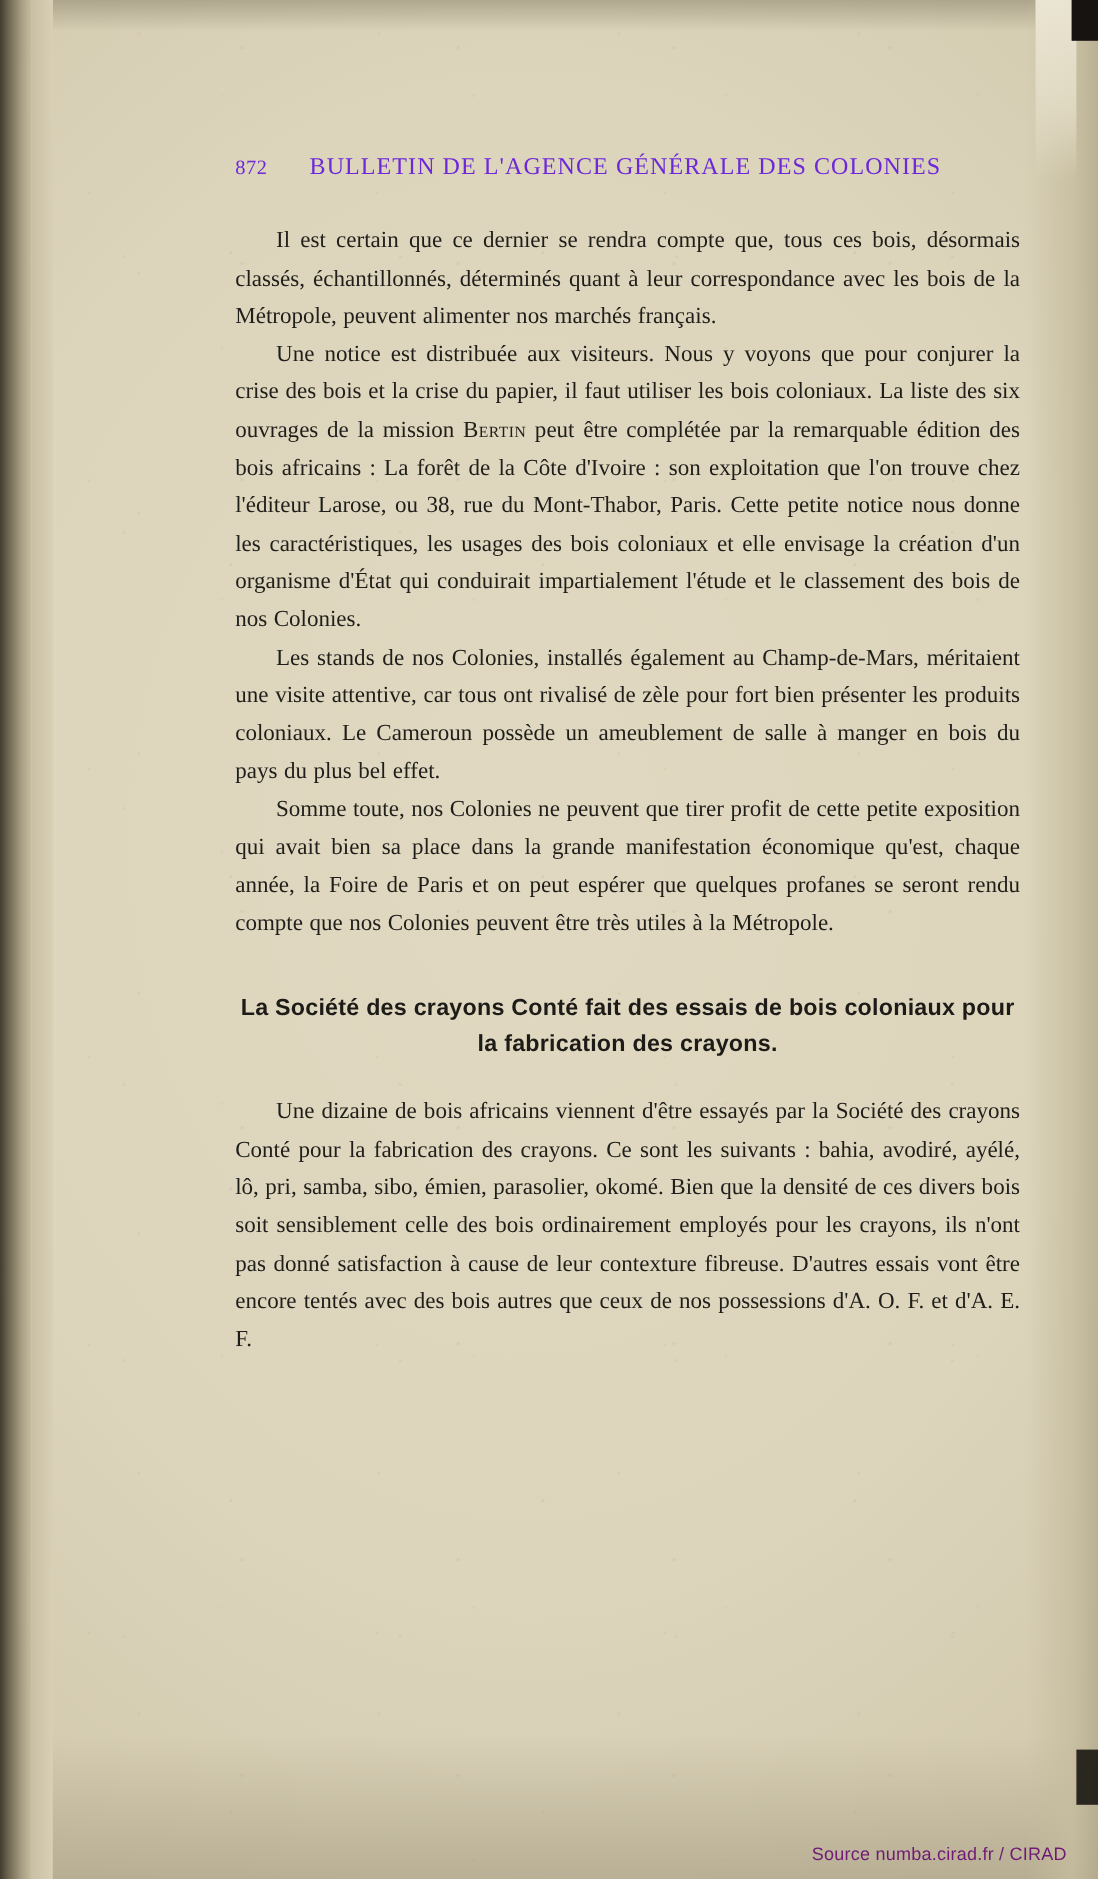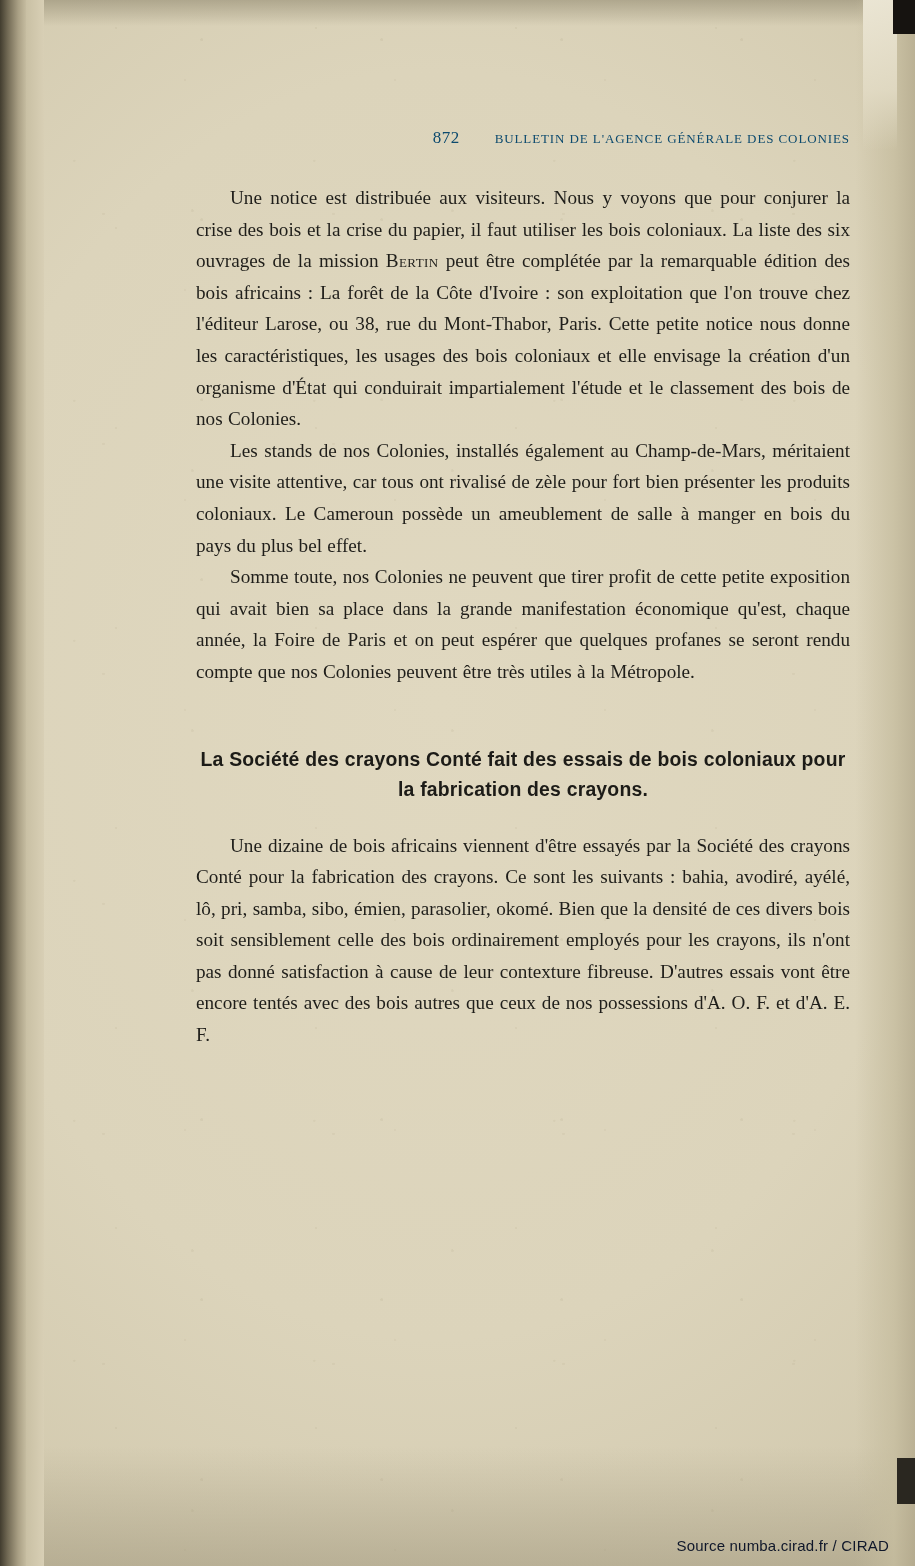--- a/index.html
+++ b/index.html
@@ -106,31 +106,30 @@
     width: 654px;
     color: #20201c;
   }
 
   .running-head {
     display: flex;
     align-items: baseline;
     font-size: 15.5px;
     letter-spacing: .6px;
     margin-bottom: 34px;
-    color: #0c4a6e;
-    justify-content: flex-end;
+    color: #6d28d9;
   }
   .folio {
     width: 62px;
     font-size: 17px;
     letter-spacing: .5px;
   }
   .head-title {
     font-variant: small-caps;
-    font-size: 13px;
+    font-size: 20px;
     letter-spacing: .9px;
   }
 
   p.body {
     margin: 0 0 0 0;
     font-size: 19.2px;
     line-height: 31.6px;
     text-align: justify;
     text-indent: 34px;
     word-spacing: .6px;
@@ -153,32 +152,32 @@
     display: block;
     padding-right: 6px;
   }
 
   h2.section {
     font-family: "Liberation Sans", sans-serif;
     font-size: 19.4px;
     font-weight: bold;
     text-align: center;
     line-height: 30px;
-    margin: 56px 0 26px 0;
+    margin: 40px 0 26px 0;
     letter-spacing: .2px;
     color: #1c1b17;
   }
 
   .source {
     position: absolute;
     right: 26px;
     bottom: 12px;
     font-family: "Liberation Sans", sans-serif;
     font-size: 15px;
-    color: #0f172a;
+    color: #701a75;
     letter-spacing: .2px;
   }
 </style>
 </head>
 <body>
 
 <div class="scan"></div>
 <div class="speckle"></div>
 <div class="top-dark"></div>
 <div class="bottom-dark"></div>
@@ -189,20 +188,21 @@
 <div class="blackmark-tr"></div>
 <div class="blackmark-br"></div>
 
 <div class="page">
 
   <div class="running-head">
     <span class="folio">872</span>
     <span class="head-title">BULLETIN DE L'AGENCE GÉNÉRALE DES COLONIES</span>
   </div>
 
+  <p class="body">Il est certain que ce dernier se rendra compte que, tous ces bois, désormais classés, échantillonnés, déterminés quant à leur correspondance avec les bois de la Métropole, peuvent alimenter nos marchés français.</p>
 
   <p class="body">
     <span>Une notice est distribuée aux visiteurs. Nous y voyons que pour conjurer la crise des bois et la crise du papier, il faut utiliser les bois coloniaux. La liste des six ouvrages de la mission </span><span class="sc">Bertin</span><span> peut être complétée par la remarquable édition des bois africains : </span><span class="it">La forêt de la Côte d'Ivoire : son exploitation</span><span> que l'on trouve chez l'éditeur Larose, ou 38, rue du Mont-Thabor, Paris. Cette petite notice nous donne les caractéristiques, les usages des bois coloniaux et elle envisage la création d'un organisme d'État qui conduirait impartialement l'étude et le classement des bois de nos Colonies.</span>
   </p>
 
   <p class="body">Les stands de nos Colonies, installés également au Champ-de-Mars, méritaient une visite attentive, car tous ont rivalisé de zèle pour fort bien présenter les produits coloniaux. Le Cameroun possède un ameublement de salle à manger en bois du pays du plus bel effet.</p>
 
   <p class="body">Somme toute, nos Colonies ne peuvent que tirer profit de cette petite exposition qui avait bien sa place dans la grande manifestation économique qu'est, chaque année, la Foire de Paris et on peut espérer que quelques profanes se seront rendu compte que nos Colonies peuvent être très utiles à la Métropole.</p>
 
 

